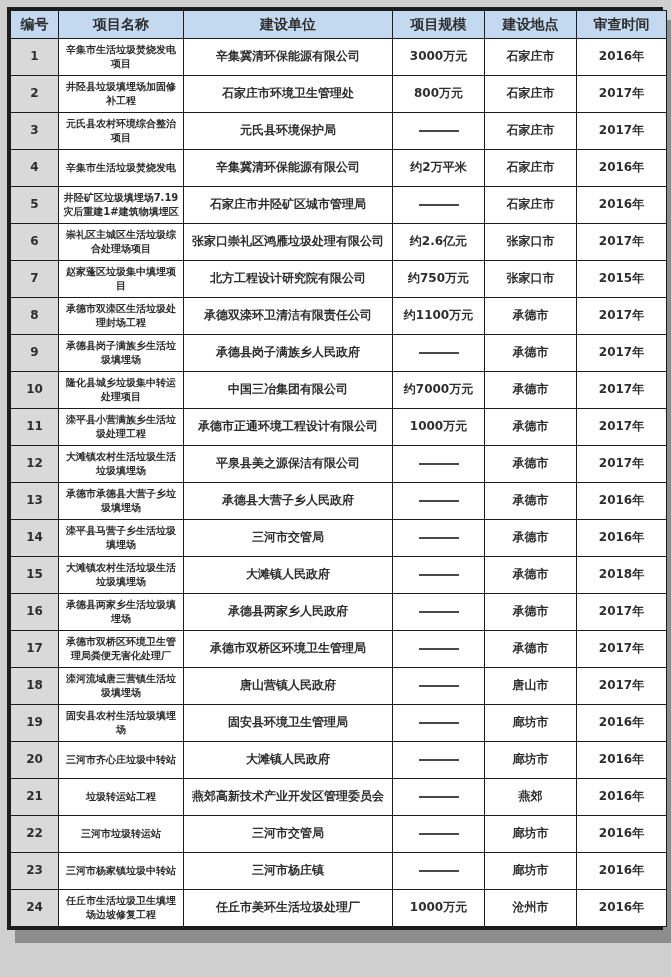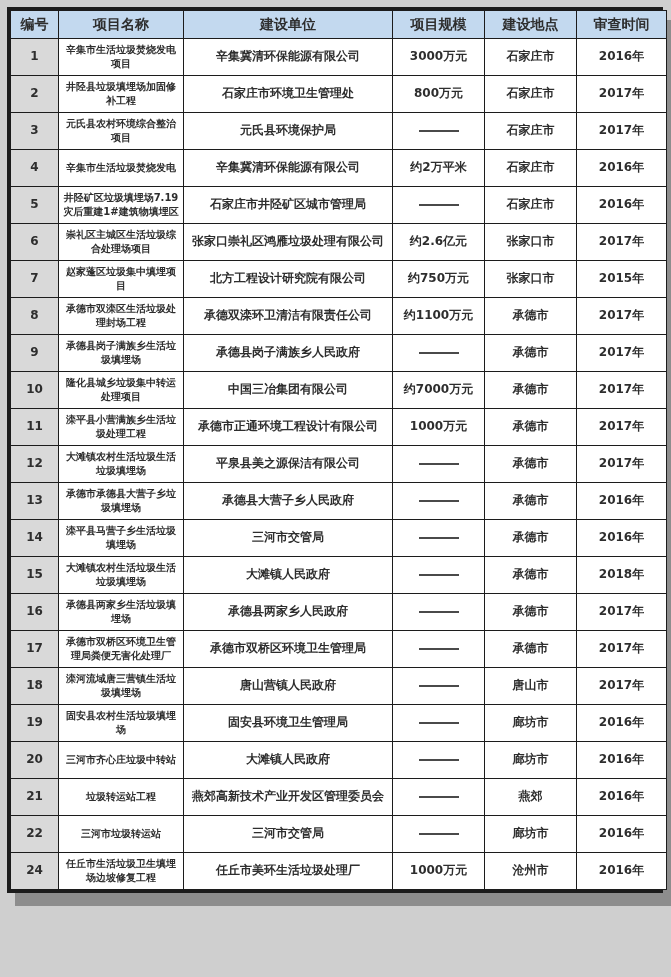--- a/index.html
+++ b/index.html
@@ -261,20 +261,28 @@
         </tr>
         <tr>
           <td class="col-id">22</td>
           <td class="col-name">三河市垃圾转运站</td>
           <td class="col-unit">三河市交管局</td>
           <td class="col-scale"><span class="dash"></span></td>
           <td class="col-location">廊坊市</td>
           <td class="col-date">2016年</td>
         </tr>
         <tr>
+          <td class="col-id">23</td>
+          <td class="col-name">三河市杨家镇垃圾中转站</td>
+          <td class="col-unit">三河市杨庄镇</td>
+          <td class="col-scale"><span class="dash"></span></td>
+          <td class="col-location">廊坊市</td>
+          <td class="col-date">2016年</td>
+        </tr>
+        <tr>
           <td class="col-id">24</td>
           <td class="col-name">任丘市生活垃圾卫生填埋场边坡修复工程</td>
           <td class="col-unit">任丘市美环生活垃圾处理厂</td>
           <td class="col-scale">1000万元</td>
           <td class="col-location">沧州市</td>
           <td class="col-date">2016年</td>
         </tr>
       </tbody>
   </table>
 </div>

